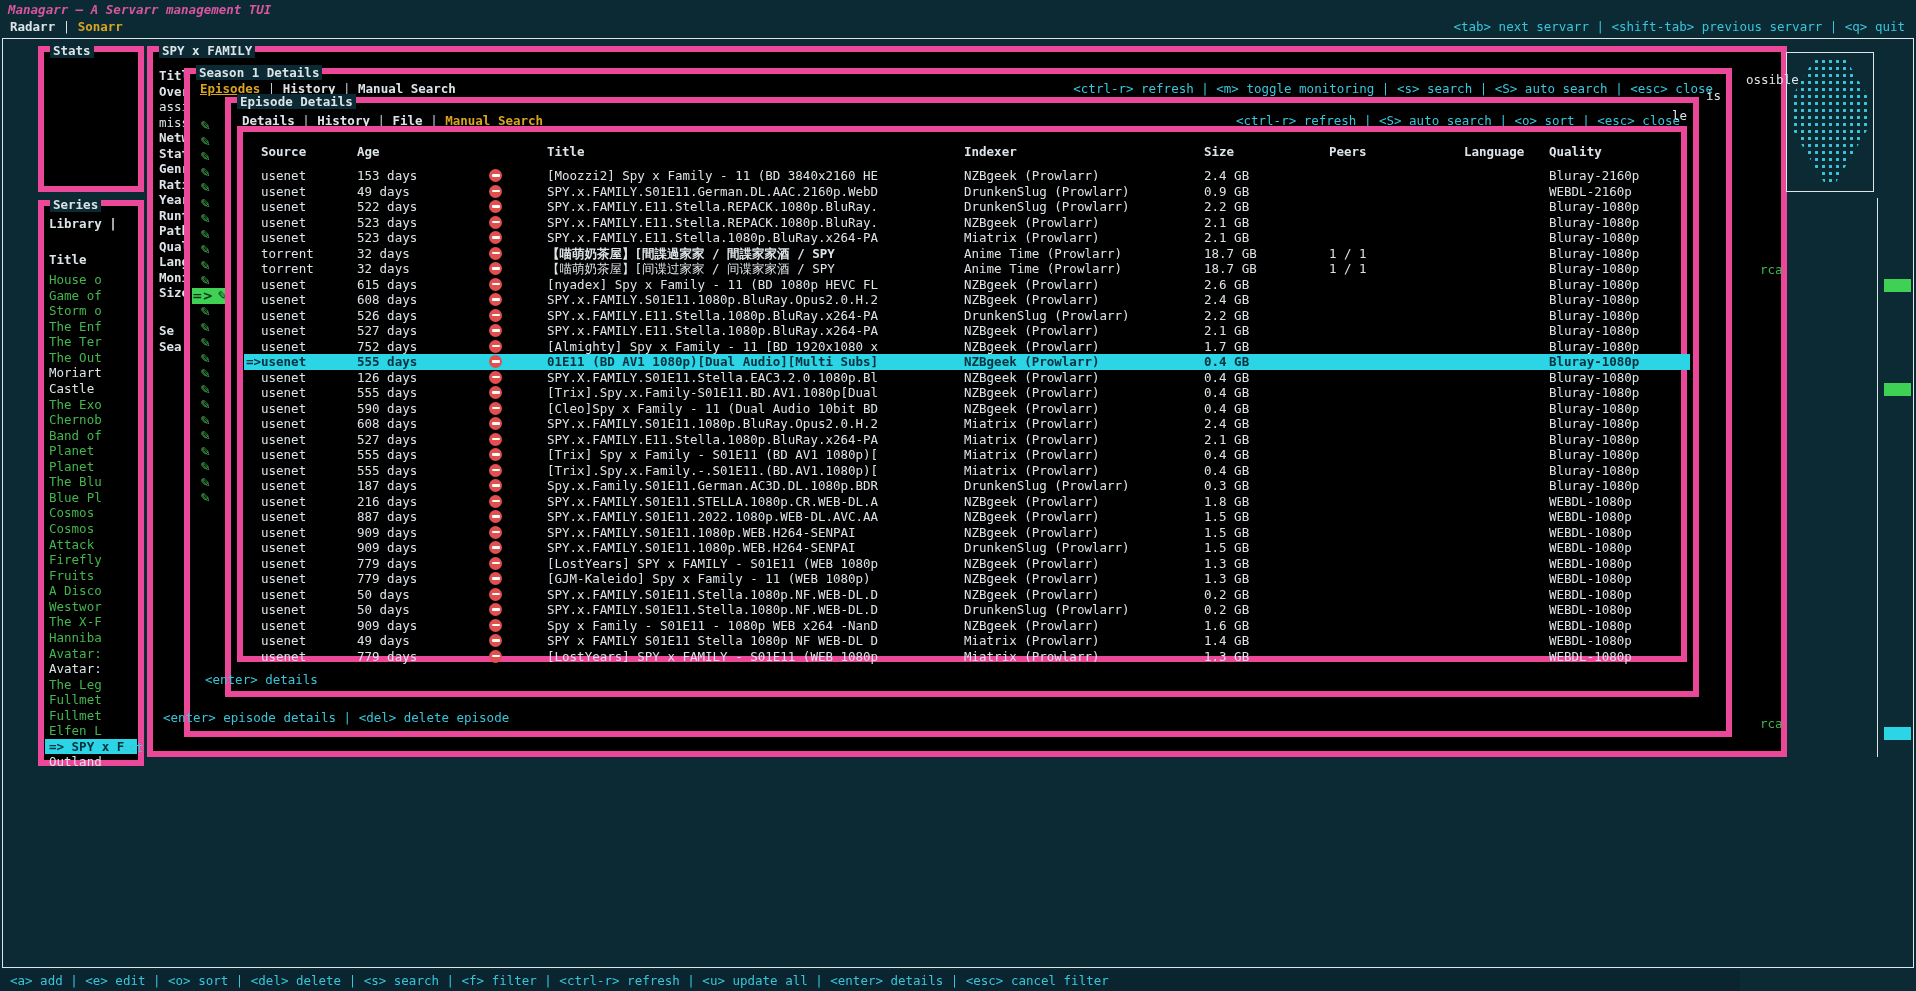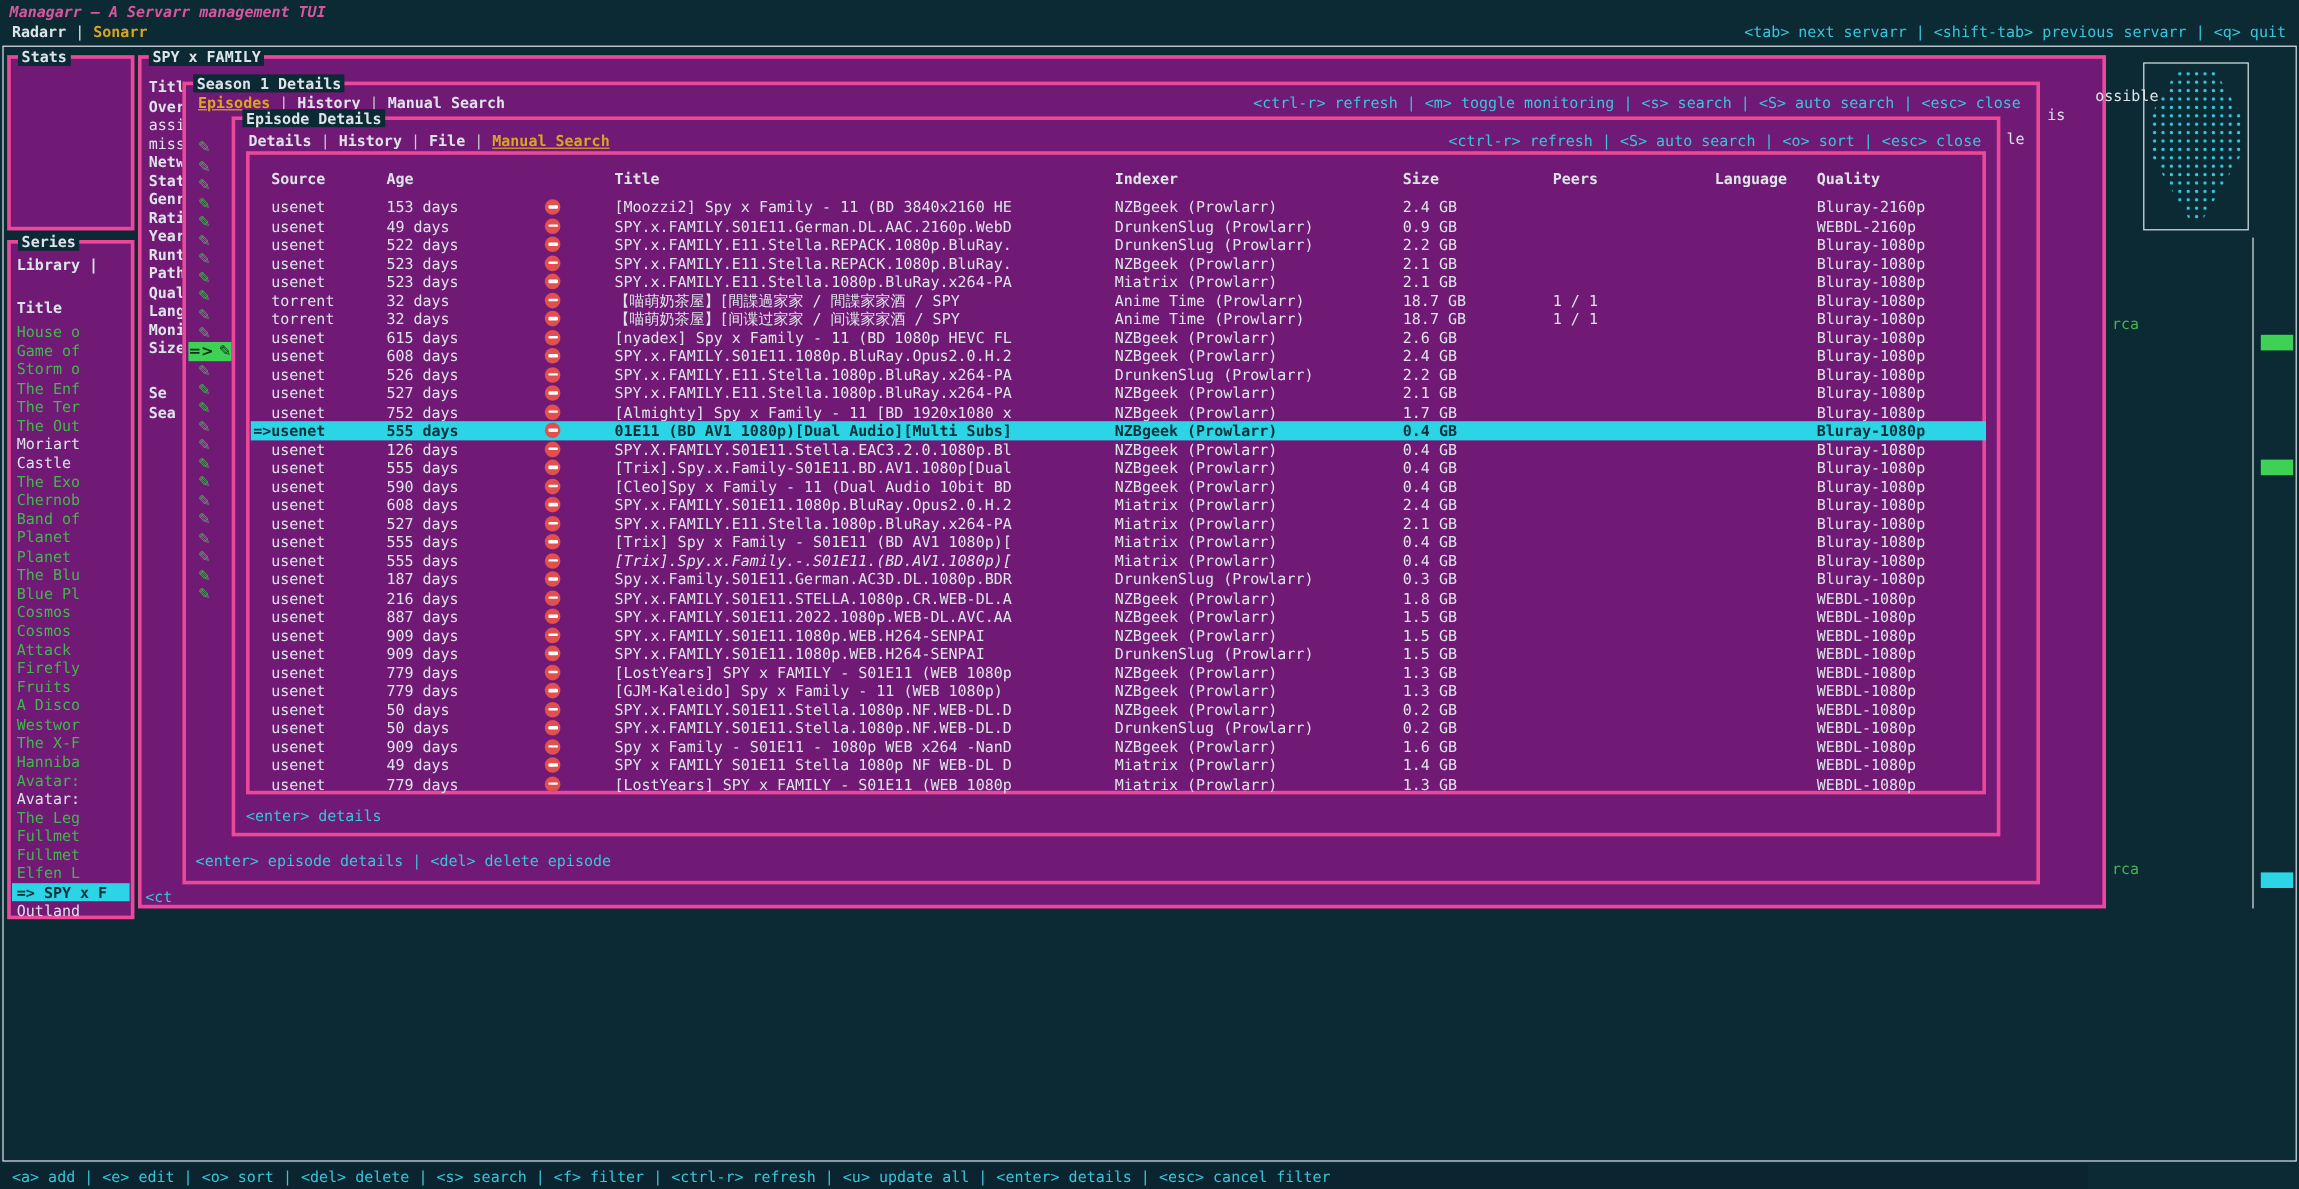--- a/index.html
+++ b/index.html
@@ -9,21 +9,21 @@
 
   .titlebar{position:absolute;left:8px;top:2px;color:#d8569f;font-weight:bold;font-style:italic;white-space:pre;}
   .topbar{position:absolute;left:10px;top:19px;white-space:pre;}
   .topbar .tab{font-weight:bold;color:#dde4e8;}
   .topbar .tab.gold{color:#d9a521;}
   .topbar .tsep{color:#dde4e8;}
   .tophelp{position:absolute;right:11px;top:19px;color:#38c6da;white-space:pre;}
 
   .app-frame{position:absolute;left:2px;top:38px;width:1912px;height:930px;border:1px solid #dfe6ea;}
 
-  .panel{position:absolute;border:3px solid #ec4899;background:#701a75;}
+  .panel{position:absolute;border:6px solid #ec4899;background:#000000;margin-left:32px;}
   .ptitle{position:absolute;top:-9px;left:6px;padding:0 3px;background:#0b2a34;font-weight:bold;white-space:pre;color:#dde4e8;}
 
   #stats-panel{left:6px;top:46px;width:106px;height:146px;}
   .stat-lines{position:absolute;left:5px;top:12px;right:2px;}
   .stat-line{height:15.5px;line-height:15.5px;font-weight:bold;white-space:pre;overflow:hidden;}
 
   #series-panel{left:6px;top:200px;width:106px;height:566px;}
   .series-tab{position:absolute;left:5px;top:10px;font-weight:bold;white-space:pre;}
   .series-colhdr{position:absolute;left:5px;top:46px;font-weight:bold;}
   .series-list{position:absolute;left:1px;right:1px;top:66px;}
@@ -246,21 +246,21 @@
           <span class="no-icon" style="left: 245px;"></span>
           <span class="td" style="left: 303px;">SPY.x.FAMILY.E11.Stella.1080p.BluRay.x264-PA</span>
           <span class="td" style="left: 720px;">Miatrix (Prowlarr)</span>
           <span class="td" style="left: 960px;">2.1 GB</span>
           <span class="td" style="left: 1305px;">Bluray-1080p</span>
         </div>
         <div class="trow" style="top: 113.5px;">
           <span class="td" style="left: 17px;">torrent</span>
           <span class="td" style="left: 113px;">32 days</span>
           <span class="no-icon" style="left: 245px;"></span>
-          <span class="td" style="left: 303px;">【喵萌奶茶屋】[間諜過家家 / 間諜家家酒 / SPY</span>
+          <span class="td" style="left: 303px; font-weight: bold;">【喵萌奶茶屋】[間諜過家家 / 間諜家家酒 / SPY</span>
           <span class="td" style="left: 720px;">Anime Time (Prowlarr)</span>
           <span class="td" style="left: 960px;">18.7 GB</span>
           <span class="td" style="left: 1085px;">1 / 1</span>
           <span class="td" style="left: 1305px;">Bluray-1080p</span>
         </div>
         <div class="trow" style="top: 129px;">
           <span class="td" style="left: 17px;">torrent</span>
           <span class="td" style="left: 113px;">32 days</span>
           <span class="no-icon" style="left: 245px;"></span>
           <span class="td" style="left: 303px;">【喵萌奶茶屋】[间谍过家家 / 间谍家家酒 / SPY</span>
@@ -375,21 +375,21 @@
           <span class="no-icon" style="left: 245px;"></span>
           <span class="td" style="left: 303px;">[Trix] Spy x Family - S01E11 (BD AV1 1080p)[</span>
           <span class="td" style="left: 720px;">Miatrix (Prowlarr)</span>
           <span class="td" style="left: 960px;">0.4 GB</span>
           <span class="td" style="left: 1305px;">Bluray-1080p</span>
         </div>
         <div class="trow" style="top: 330.5px;">
           <span class="td" style="left: 17px;">usenet</span>
           <span class="td" style="left: 113px;">555 days</span>
           <span class="no-icon" style="left: 245px;"></span>
-          <span class="td" style="left: 303px; font-style: italic;">[Trix].Spy.x.Family.-.S01E11.(BD.AV1.1080p)[</span>
+          <span class="td" style="left: 303px;">[Trix].Spy.x.Family.-.S01E11.(BD.AV1.1080p)[</span>
           <span class="td" style="left: 720px;">Miatrix (Prowlarr)</span>
           <span class="td" style="left: 960px;">0.4 GB</span>
           <span class="td" style="left: 1305px;">Bluray-1080p</span>
         </div>
         <div class="trow" style="top: 346px;">
           <span class="td" style="left: 17px;">usenet</span>
           <span class="td" style="left: 113px;">187 days</span>
           <span class="no-icon" style="left: 245px;"></span>
           <span class="td" style="left: 303px;">Spy.x.Family.S01E11.German.AC3D.DL.1080p.BDR</span>
           <span class="td" style="left: 720px;">DrunkenSlug (Prowlarr)</span>

